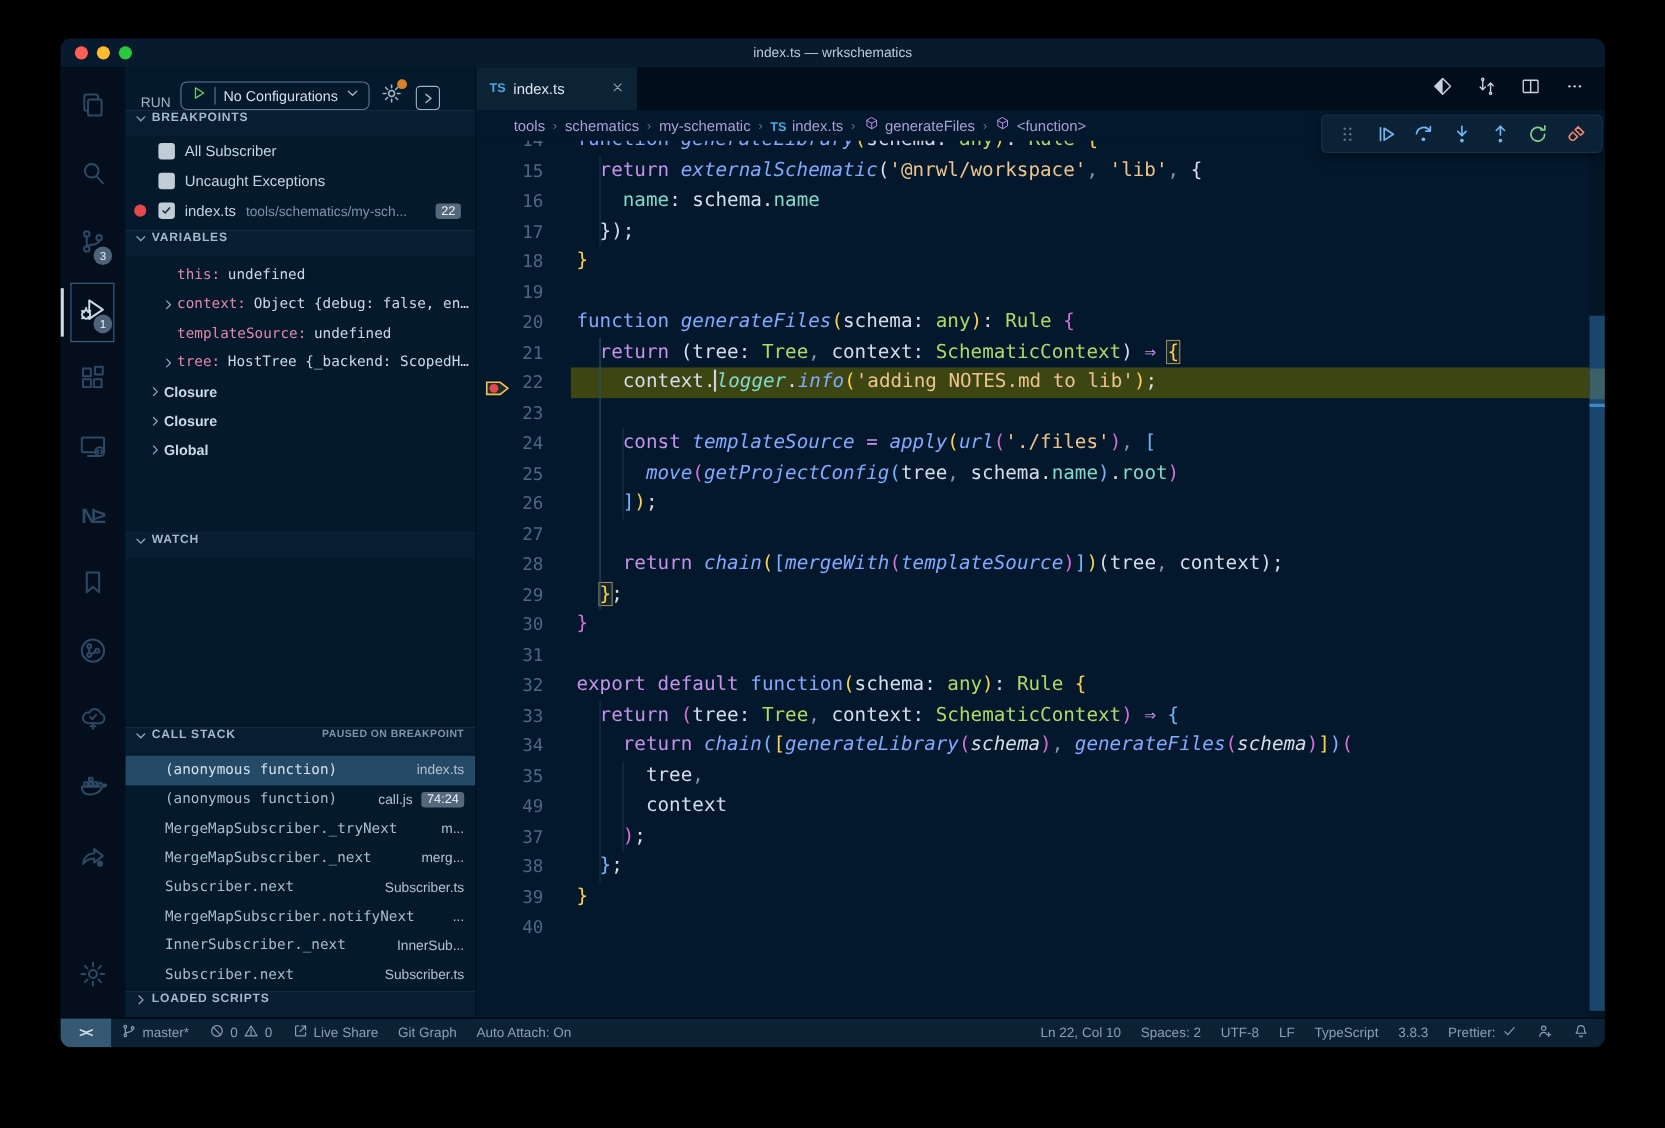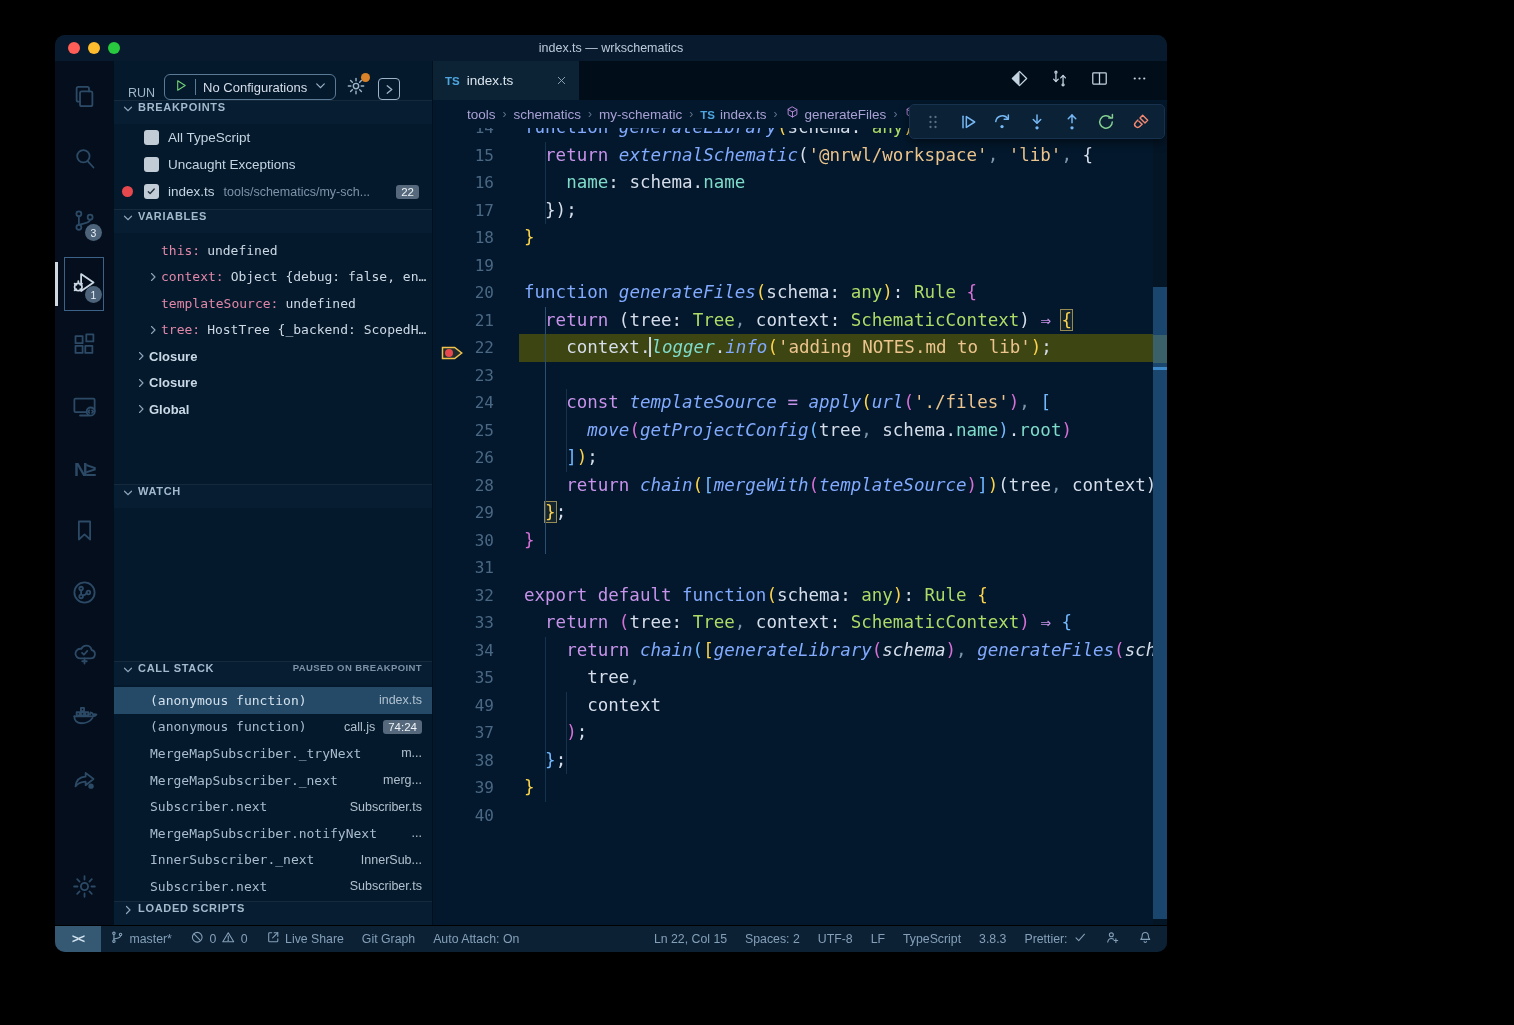--- a/index.html
+++ b/index.html
@@ -1,18 +1,18 @@
 <!DOCTYPE html>
 <html><head>
 <meta charset="utf-8">
 <style>
   html,body{margin:0;padding:0;background:#000;width:1514px;height:1025px;overflow:hidden;
     font-family:"Liberation Sans",sans-serif;-webkit-font-smoothing:antialiased;}
   *{box-sizing:border-box;}
-  #window{position:absolute;left:55px;top:35px;width:1112px;height:917px;border-radius:10px;
+  #window{position:absolute;left:55px;top:35px;width:1404px;height:917px;border-radius:10px;
     overflow:hidden;background:#03182c;box-shadow:0 25px 70px rgba(0,0,0,.9);display:flex;flex-direction:column;}
   
   #titlebar{height:26px;background:#081a2e;display:flex;align-items:center;position:relative;flex:none;}
   .tl-group{display:flex;gap:8px;padding-left:13px;}
   .tl{width:12px;height:12px;border-radius:50%;}
   .tl.red{background:#ff5e57}.tl.yellow{background:#fdbc2e}.tl.green{background:#28c83f}
   #title-text{position:absolute;left:0;right:0;text-align:center;font-size:12.5px;color:#bccadb;}
   
   #body{flex:1;display:flex;min-height:0;}
   
@@ -262,21 +262,21 @@
 
       <div class="sec-header">
         <span class="chev"><svg viewBox="0 0 24 24" fill="none" stroke="currentColor" stroke-width="2.4" stroke-linecap="round">
               <path d="M5 8.5l7 7 7-7"></path>
             </svg></span>
         <span class="sec-title">BREAKPOINTS</span>
       </div>
       <div class="sec-body" style="height:85px" id="bp-body">
           <div class="bp-row">
             <span class="bp-check"></span>
-            <span>All TypeScript</span>
+            <span>All Subscriber</span>
           </div>
           <div class="bp-row">
             <span class="bp-check"></span>
             <span>Uncaught Exceptions</span>
           </div>
           <div class="bp-row">
             <span class="bp-dot"></span>
             <span class="bp-check">
               <svg viewBox="0 0 24 24" fill="none" stroke="currentColor" stroke-width="3" stroke-linecap="round" stroke-linejoin="round">
                 <path d="M5 12.5l4 4 9-10"></path>
@@ -590,20 +590,24 @@
             </div>
             <div class="line">
               <div class="gutter"><span>25</span></div>
               <div class="codecol"><span class="c-w">      </span><span class="c-f">move</span><span class="c-b2">(</span><span class="c-f">getProjectConfig</span><span class="c-b3">(</span><span class="c-w">tree</span><span class="c-d">, </span><span class="c-w">schema</span><span class="c-w">.</span><span class="c-pn">name</span><span class="c-b3">)</span><span class="c-w">.</span><span class="c-pn">root</span><span class="c-b2">)</span></div>
             </div>
             <div class="line">
               <div class="gutter"><span>26</span></div>
               <div class="codecol"><span class="c-w">    </span><span class="c-b3">]</span><span class="c-b1">)</span><span class="c-w">;</span></div>
             </div>
             <div class="line">
+              <div class="gutter"><span>27</span></div>
+              <div class="codecol"></div>
+            </div>
+            <div class="line">
               <div class="gutter"><span>28</span></div>
               <div class="codecol"><span class="c-w">    </span><span class="c-k">return</span><span class="c-w"> </span><span class="c-f">chain</span><span class="c-b1">(</span><span class="c-b3">[</span><span class="c-f">mergeWith</span><span class="c-b2">(</span><span class="c-f">templateSource</span><span class="c-b2">)</span><span class="c-b3">]</span><span class="c-b1">)</span><span class="c-w">(</span><span class="c-w">tree</span><span class="c-d">, </span><span class="c-w">context</span><span class="c-w">)</span><span class="c-w">;</span></div>
             </div>
             <div class="line">
               <div class="gutter"><span>29</span></div>
               <div class="codecol"><span class="c-w">  </span><span class="c-b1 c-m">}</span><span class="c-w">;</span></div>
             </div>
             <div class="line">
               <div class="gutter"><span>30</span></div>
               <div class="codecol"><span class="c-b2">}</span></div>
@@ -697,21 +701,21 @@
         </div>
         <div class="sb-cell">
           <span>Git Graph</span>
         </div>
         <div class="sb-cell">
           <span>Auto Attach: On</span>
         </div>
       </div>
     <div id="sb-right">
         <div class="sb-cell">
-          <span>Ln 22, Col 15</span>
+          <span>Ln 22, Col 10</span>
         </div>
         <div class="sb-cell">
           <span>Spaces: 2</span>
         </div>
         <div class="sb-cell">
           <span>UTF-8</span>
         </div>
         <div class="sb-cell">
           <span>LF</span>
         </div>

